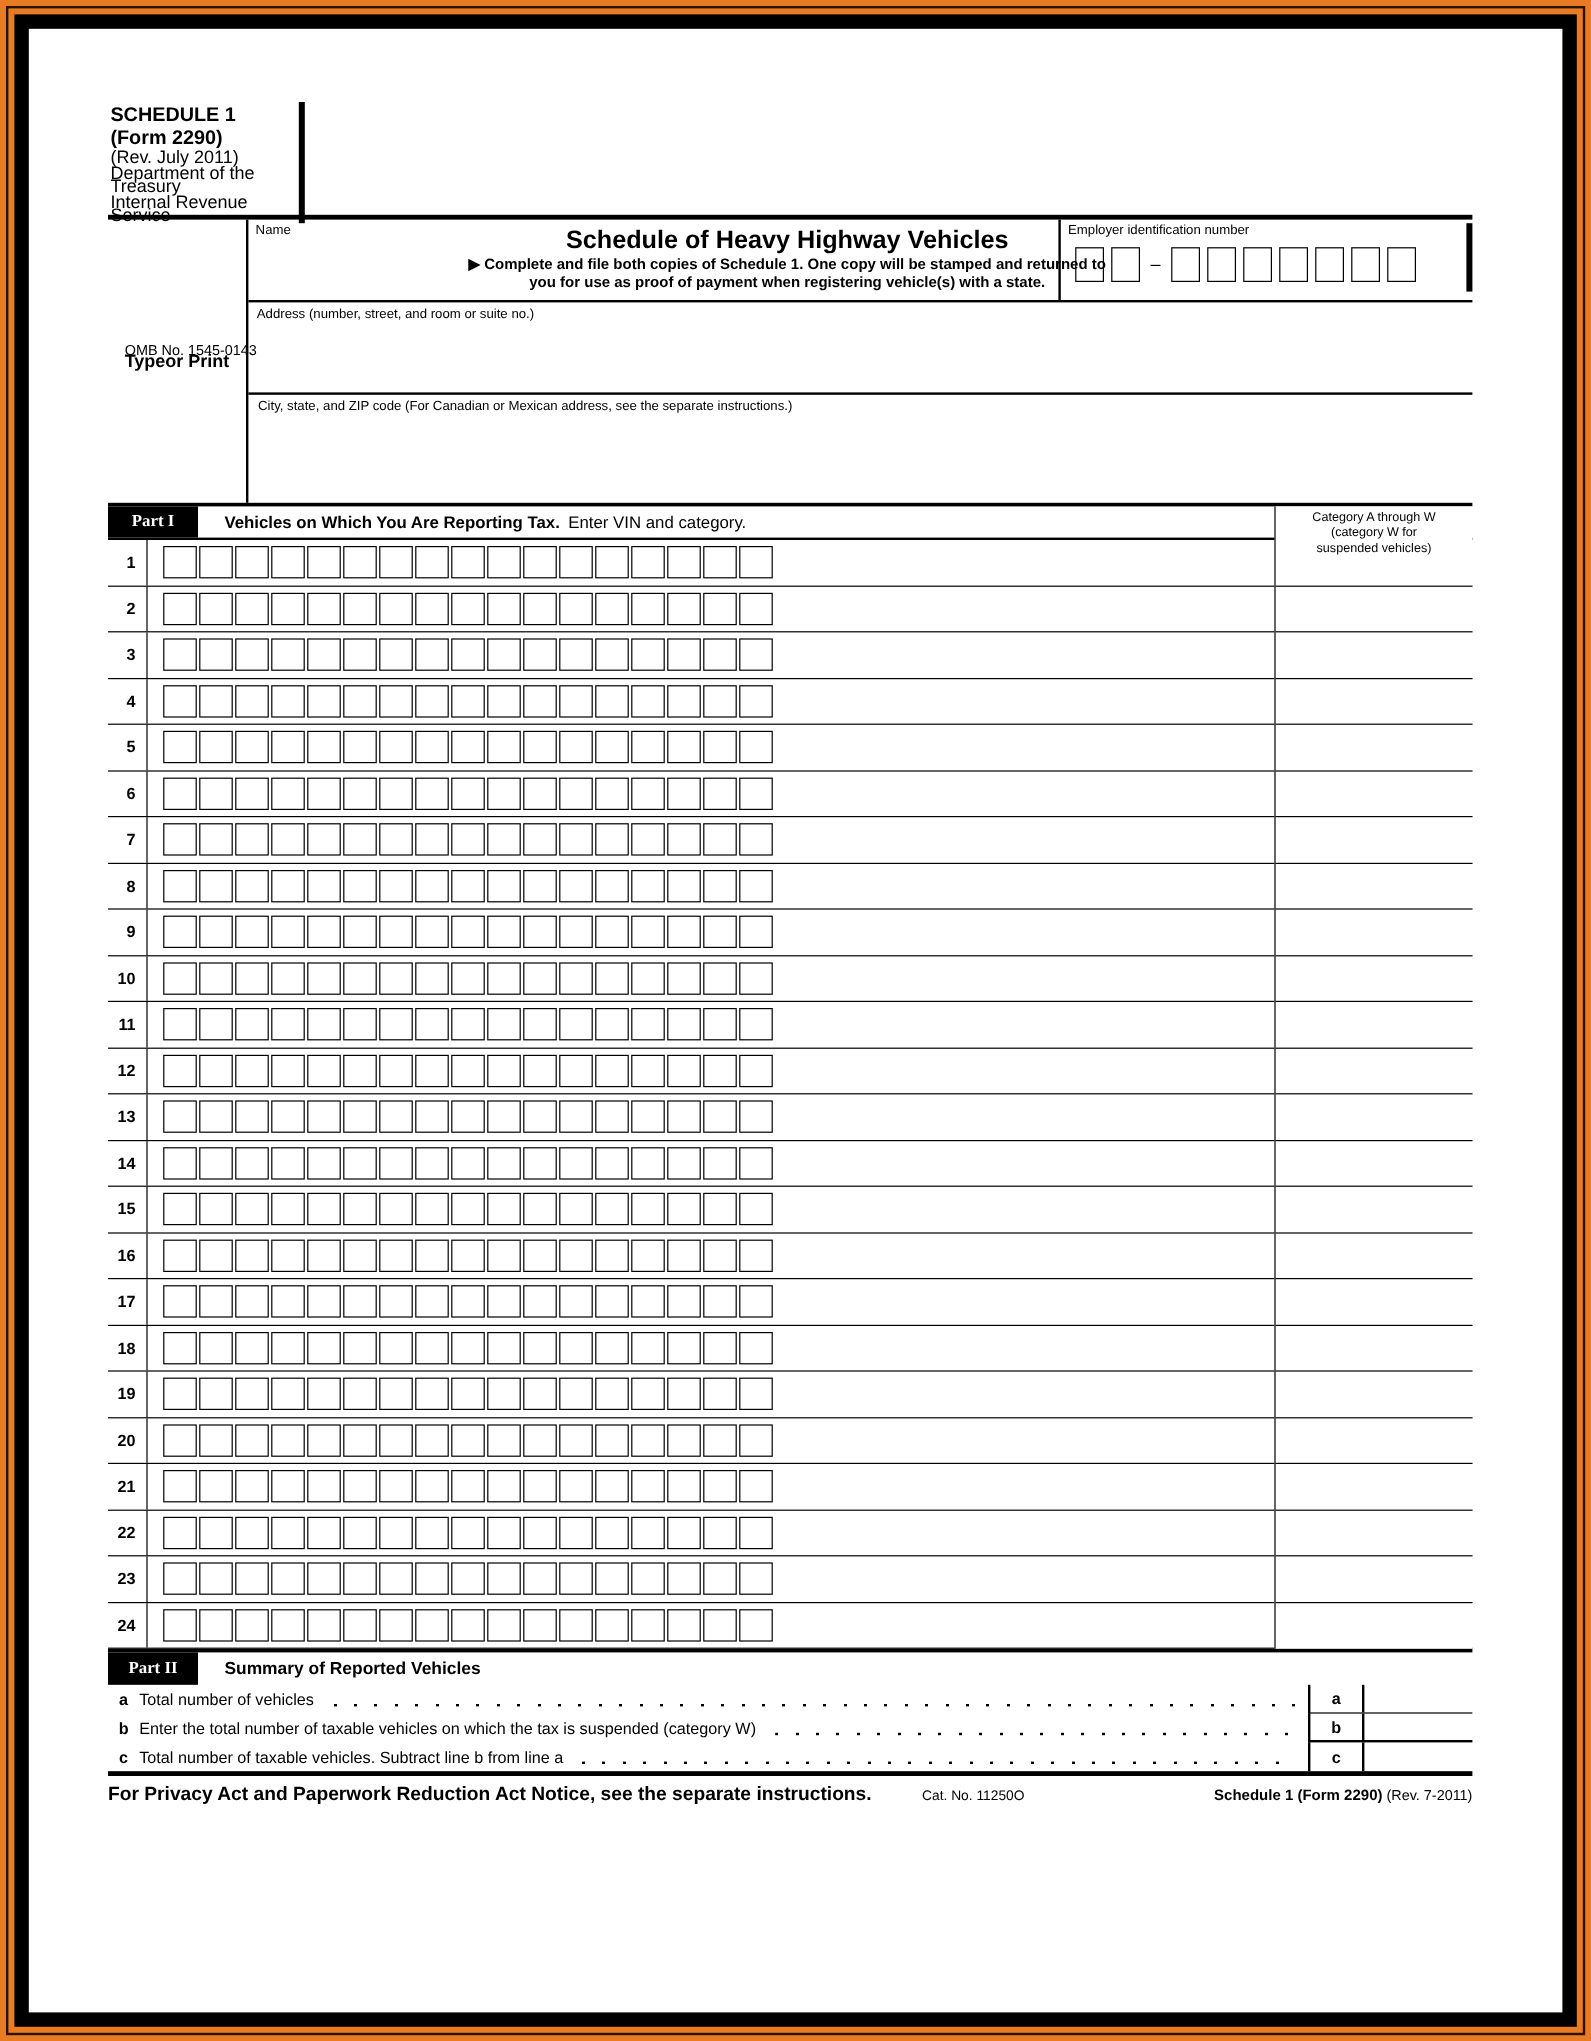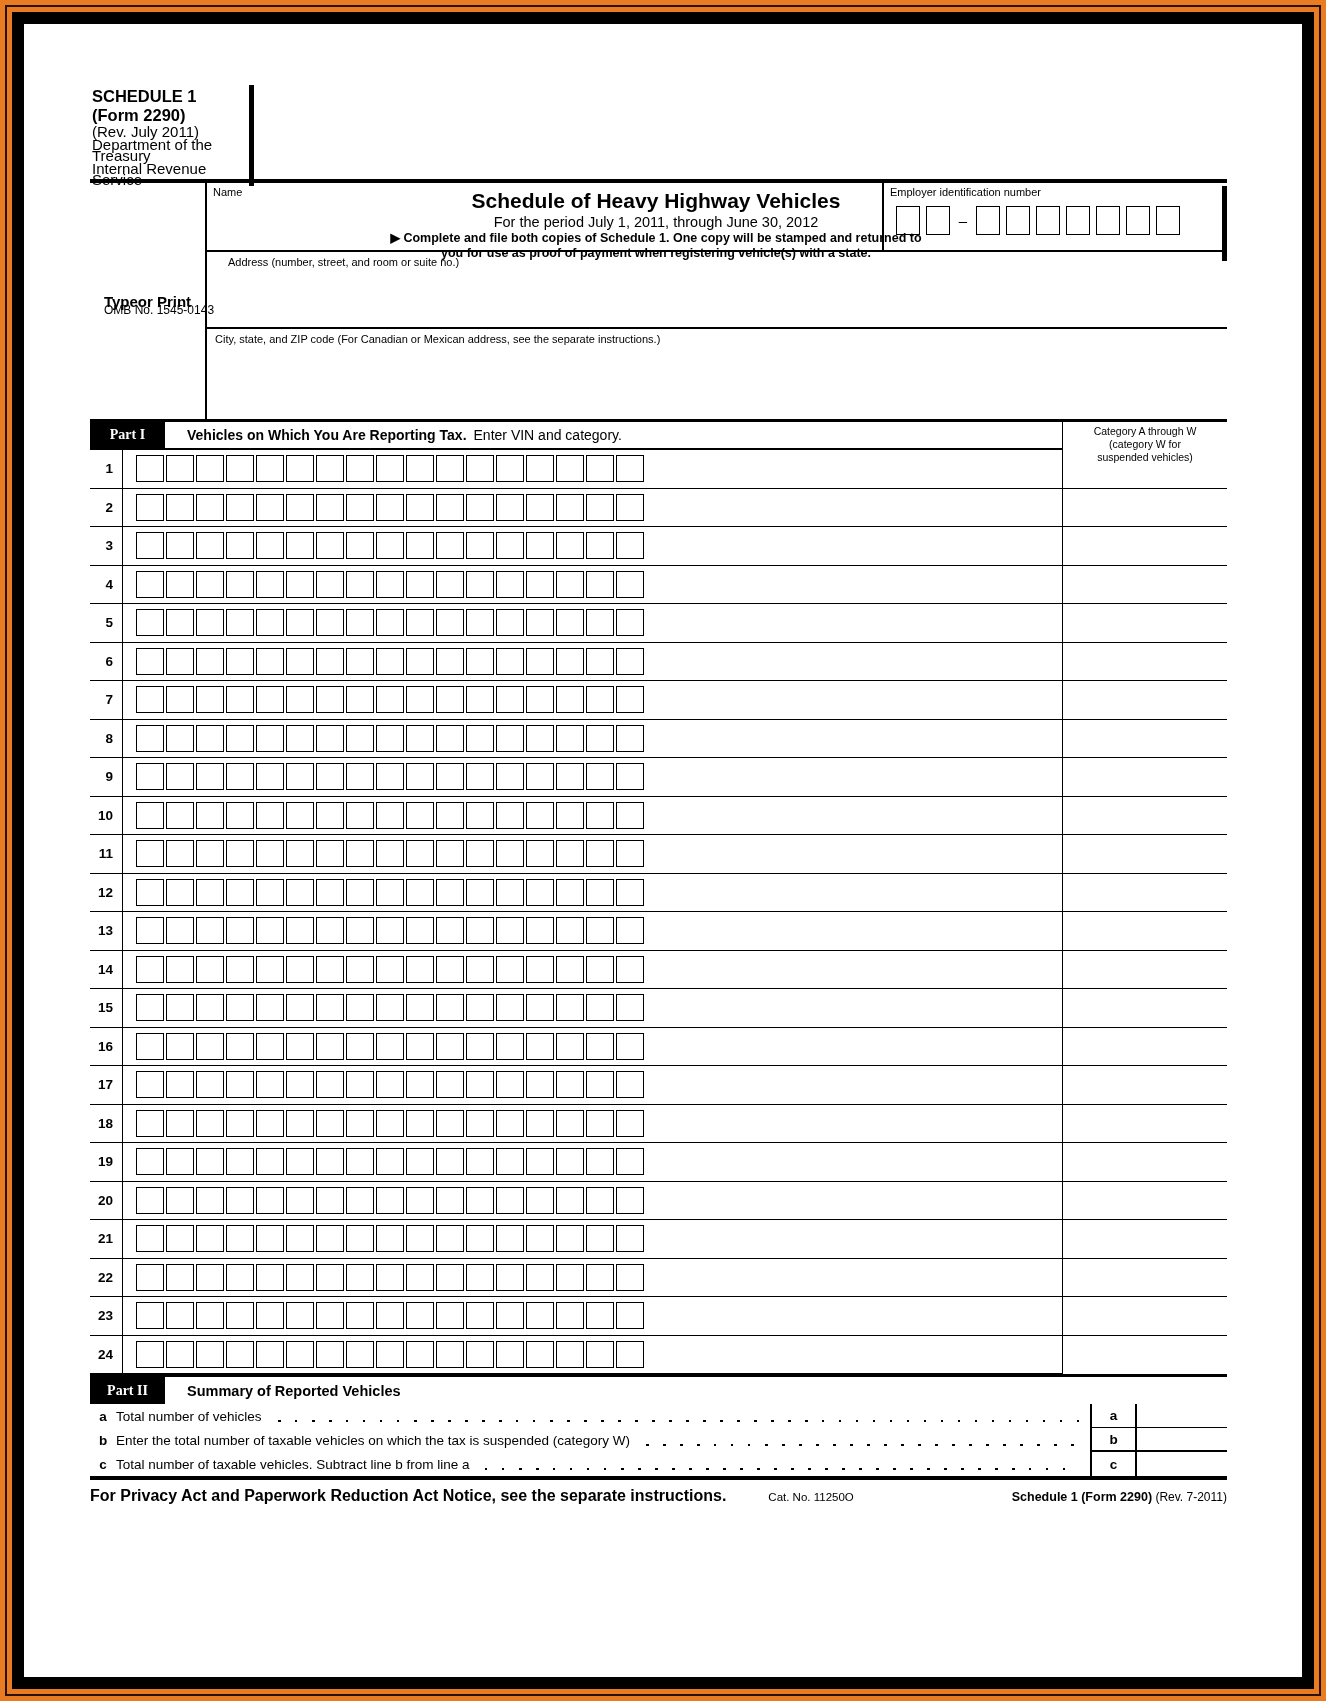--- a/index.html
+++ b/index.html
@@ -25,21 +25,21 @@
   
   .tp { display:flex; height:236px; }
   .tp-side { width:115px; display:flex; align-items:center; justify-content:center; font-weight:bold; font-size:15px; line-height:19px; }
   .tp-box { flex:1; border-left:2px solid #000; display:flex; flex-direction:column; }
   .tp-row1 { height:70px; display:flex; }
   .name-cell { width:675px; padding:3px 16px 0 6px; font-size:11px; }
   .ein-cell { flex:1; border-left:2px solid #000; padding:3px 0 0 6px; font-size:11px; }
   .ein-boxes { display:flex; align-items:center; margin:8px 0 0 6px; }
   .ein-box { width:24px; height:29px; border:1.5px solid #000; margin-right:6px; display:inline-block; }
   .ein-dash { width:14px; margin-right:6px; text-align:center; font-size:15px; display:inline-block; }
-  .tp-row2 { height:81px; border-top:2px solid #000; padding:4px 0 0 21px; font-size:11px; }
+  .tp-row2 { height:81px; border-top:2px solid #000; padding:4px 0 0 7px; font-size:11px; }
   .tp-row3 { height:96px; border-top:2px solid #000; padding:4px 0 0 8px; font-size:11px; }
 
   
   .p1 { position:relative; border-top:3px solid #000; }
   .p1band { height:28px; border-bottom:2px solid #000; display:flex; align-items:stretch; }
   .pbox { width:75px; background:#000; color:#fff; font-weight:bold; font-size:14px; display:flex; align-items:center; justify-content:center;font-family:Liberation Serif, serif; }
   .p1title { display:flex; align-items:center; margin-left:22px; font-size:14px; }
   .p1title .bold { font-weight:bold; }
   .p1title .norm { margin-left:7px; }
   .vrow { height:38.5px; border-bottom:1.5px solid #000; display:flex; }
@@ -82,21 +82,20 @@
     <div class="hdr">
       <div class="hdr-left">
         <div class="big">SCHEDULE 1</div>
         <div class="big">(Form 2290)</div>
         <div class="small">(Rev. July 2011)</div>
         <div class="small">Department of the Treasury</div>
         <div class="small">Internal Revenue Service</div>
       </div>
       <div class="hdr-center">
         <div class="hdr-title">Schedule of Heavy Highway Vehicles</div>
-        <div class="hdr-period">For the period July 1, 2011, through June 30, 2012</div>
         <div class="hdr-instr">▶ Complete and file both copies of Schedule 1.  One copy will be stamped and returned to</div>
         <div class="hdr-instr">you for use as proof of payment when registering vehicle(s) with a state.</div>
       </div>
       <div class="hdr-right">
         <span>OMB No. 1545-0143</span>
       </div>
     </div>
 
     <div class="tp">
       <div class="tp-side">

